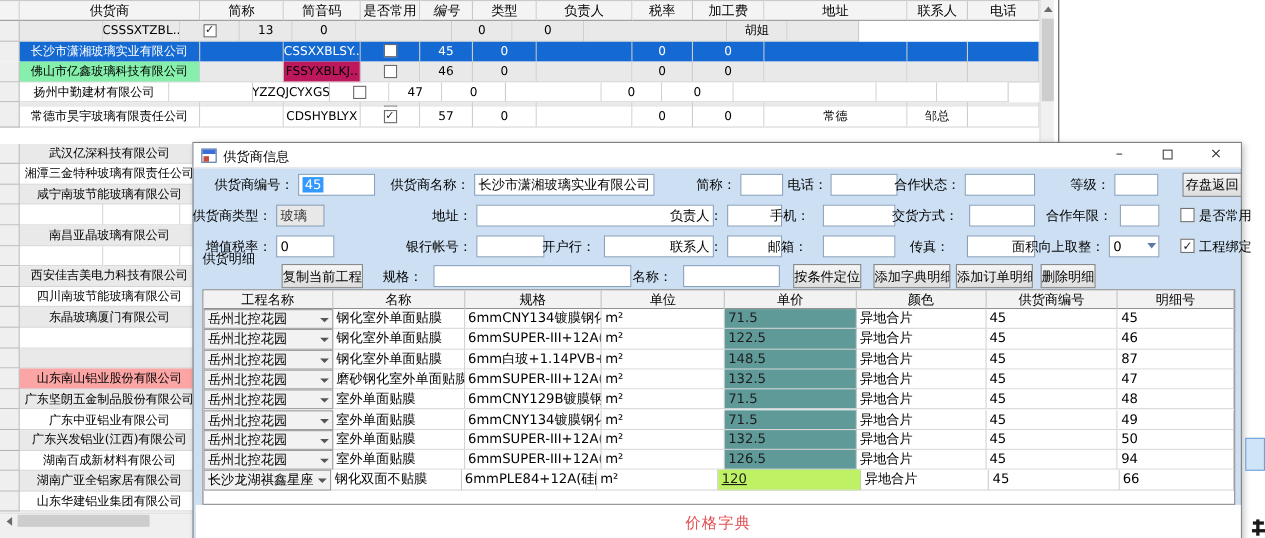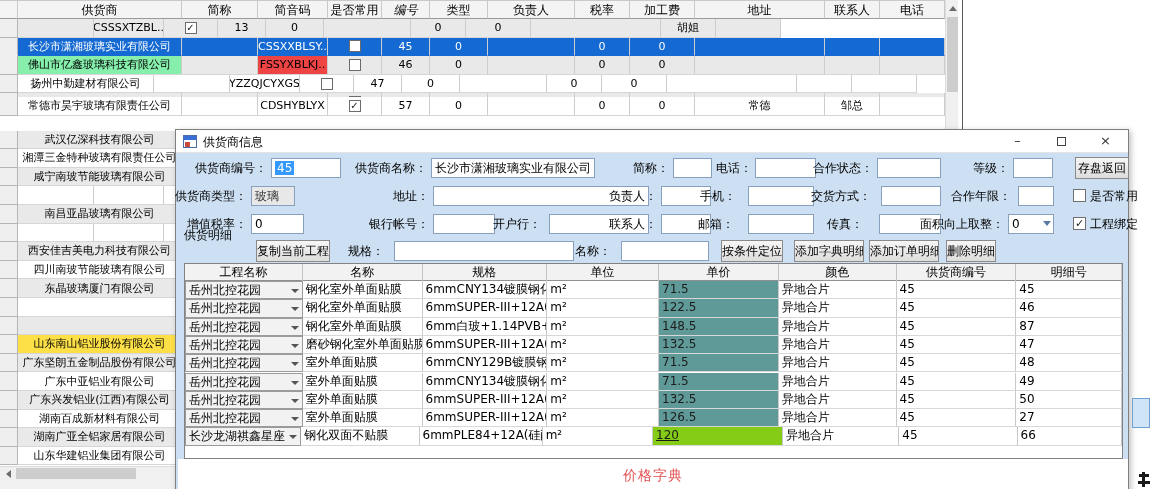--- a/index.html
+++ b/index.html
@@ -118,21 +118,21 @@
           <div class="c" style="width: 55px; background: rgb(20, 105, 210);">0</div>
           <div class="c" style="width: 65px; background: rgb(20, 105, 210);">0</div>
           <div class="c" style="width: 130px; background: rgb(20, 105, 210);"></div>
           <div class="c" style="width: 55px; background: rgb(20, 105, 210);"></div>
           <div class="c" style="width: 65px; background: rgb(20, 105, 210);"></div>
         </div>
         <div class="bg-row" style="top: 37.2px; height: 18.6px;">
           <div class="c rowhdr" style="width: 18px;"></div>
           <div class="c" style="width: 164px; background: #86efac;">佛山市亿鑫玻璃科技有限公司</div>
           <div class="c" style="width: 76px; background: rgb(233, 233, 233);"></div>
-          <div class="c" style="width: 70px; background: #ef4444;">FSSYXBLKJ..</div>
+          <div class="c" style="width: 70px; background: #be185d;">FSSYXBLKJ..</div>
           <div class="c" style="width: 54px; background: rgb(233, 233, 233);">
             <span class="cbx"></span>
           </div>
           <div class="c" style="width: 48px; background: rgb(233, 233, 233);">46</div>
           <div class="c" style="width: 58px; background: rgb(233, 233, 233);">0</div>
           <div class="c" style="width: 87px; background: rgb(233, 233, 233);"></div>
           <div class="c" style="width: 55px; background: rgb(233, 233, 233);">0</div>
           <div class="c" style="width: 65px; background: rgb(233, 233, 233);">0</div>
           <div class="c" style="width: 130px; background: rgb(233, 233, 233);"></div>
           <div class="c" style="width: 55px; background: rgb(233, 233, 233);"></div>
@@ -347,21 +347,21 @@
           <div class="c" style="width: 58px; background: rgb(233, 233, 233);"></div>
           <div class="c" style="width: 87px; background: rgb(233, 233, 233);"></div>
           <div class="c" style="width: 55px; background: rgb(233, 233, 233);"></div>
           <div class="c" style="width: 65px; background: rgb(233, 233, 233);"></div>
           <div class="c" style="width: 130px; background: rgb(233, 233, 233);"></div>
           <div class="c" style="width: 55px; background: rgb(233, 233, 233);"></div>
           <div class="c" style="width: 65px; background: rgb(233, 233, 233);"></div>
         </div>
         <div class="bg-row" style="top: 316.2px; height: 18.6px;">
           <div class="c rowhdr" style="width: 18px;"></div>
-          <div class="c" style="width: 164px; background: #fde047;">山东南山铝业股份有限公司</div>
+          <div class="c" style="width: 164px; background: #fca5a5;">山东南山铝业股份有限公司</div>
           <div class="c" style="width: 76px; background: rgb(255, 255, 255);"></div>
           <div class="c" style="width: 70px; background: rgb(255, 255, 255);"></div>
           <div class="c" style="width: 54px; background: rgb(255, 255, 255);"></div>
           <div class="c" style="width: 48px; background: rgb(255, 255, 255);"></div>
           <div class="c" style="width: 58px; background: rgb(255, 255, 255);"></div>
           <div class="c" style="width: 87px; background: rgb(255, 255, 255);"></div>
           <div class="c" style="width: 55px; background: rgb(255, 255, 255);"></div>
           <div class="c" style="width: 65px; background: rgb(255, 255, 255);"></div>
           <div class="c" style="width: 130px; background: rgb(255, 255, 255);"></div>
           <div class="c" style="width: 55px; background: rgb(255, 255, 255);"></div>
@@ -619,28 +619,28 @@
             <div class="c" style="width: 106px;">50</div>
           </div>
           <div class="drow" style="top: 145.1px; height: 18.3px;">
             <div class="c combo" style="width: 118px;">岳州北控花园<span class="da"></span></div>
             <div class="c" style="width: 120px;">室外单面贴膜</div>
             <div class="c" style="width: 125px;">6mmSUPER-III+12A(硅...</div>
             <div class="c" style="width: 112px;">m²</div>
             <div class="c" style="width: 120px; background: rgb(95, 154, 153); color: rgb(28, 28, 28);">126.5</div>
             <div class="c" style="width: 118px;">异地合片</div>
             <div class="c" style="width: 120px;">45</div>
-            <div class="c" style="width: 106px;">27</div>
+            <div class="c" style="width: 106px;">94</div>
           </div>
           <div class="drow" style="top: 163.4px; height: 18.3px;">
             <div class="c combo" style="width: 118px;">长沙龙湖祺鑫星座<span class="da"></span></div>
             <div class="c" style="width: 120px;">钢化双面不贴膜</div>
             <div class="c" style="width: 125px;">6mmPLE84+12A(硅酮胶...</div>
             <div class="c" style="width: 112px;">m²</div>
-            <div class="c" style="width: 132px; background: #84cc16; color: rgb(28, 28, 28); text-decoration: underline;">120</div>
+            <div class="c" style="width: 132px; background: #bef264; color: rgb(28, 28, 28); text-decoration: underline;">120</div>
             <div class="c" style="width: 118px;">异地合片</div>
             <div class="c" style="width: 120px;">45</div>
             <div class="c" style="width: 106px;">66</div>
           </div>
         </div>
     </div>
 
     <div class="dfoot">
       <div class="pricedict" style="color: rgb(226, 80, 80);">价格字典</div>
     </div>

